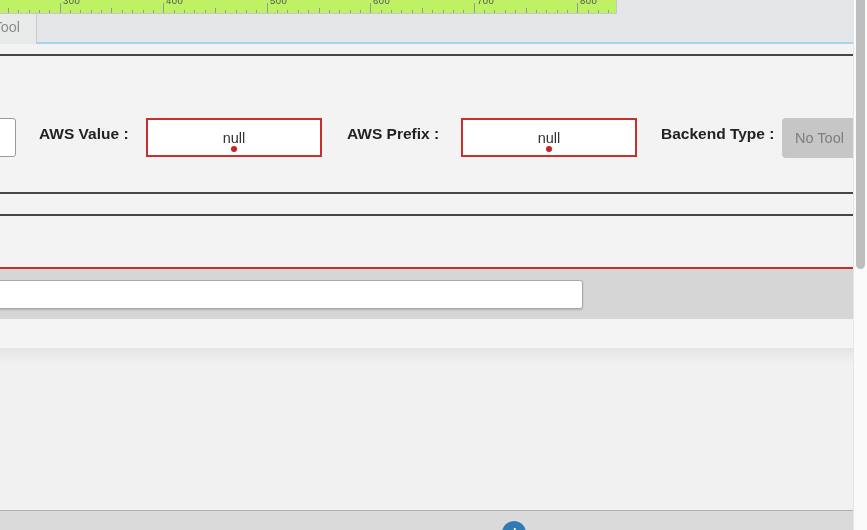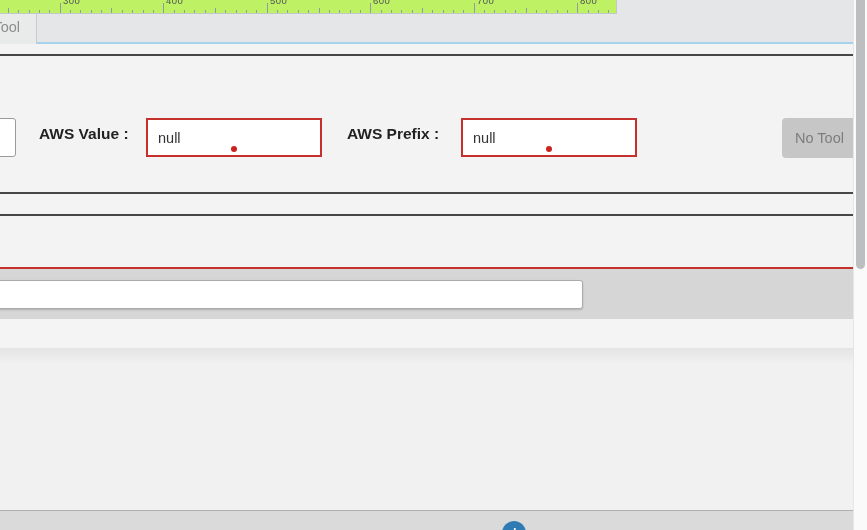--- a/index.html
+++ b/index.html
@@ -38,21 +38,21 @@
   .form-row { position: absolute; left: 0; top: 66px; width: 853px; height: 48px; }
   .edge-input { position: absolute; left: -30px; top: 8px; width: 46px; height: 39px; background: #fff;
                 border: 1px solid #9a9a9a; border-radius: 3px; }
   .field-label { position: absolute; top: 0; height: 48px; display: flex; align-items: center;
                  font-weight: bold; font-size: 15.5px; color: #222; white-space: nowrap; }
   .lbl-prefix  { left: 39px; }
   .lbl-region  { left: 347px; }
   .lbl-backend { left: 661px; }
   .err-input { position: absolute; top: 8px; height: 39px; background: #fff; border: 2px solid #c5302c;
                font-size: 14.5px; color: #333; padding: 0 10px; outline: none;
-               font-family: "Liberation Sans", sans-serif; }
+               font-family: "Liberation Sans", sans-serif; text-align: center; }
   .inp-prefix { left: 146px; width: 176px; }
   .inp-region { left: 461px; width: 176px; }
   .err-dot { position: absolute; width: 6px; height: 6px; border-radius: 50%; background: #cc2222; top: 36px; }
   .dot-prefix { left: 231px; }
   .dot-region { left: 546px; }
   .chip { position: absolute; left: 782px; top: 8px; width: 75px; height: 40px; background: #c6c6c6;
           border-radius: 4px; display: flex; align-items: center; justify-content: center;
           font-size: 14.5px; color: #7d7d7d; }
 
   
@@ -167,20 +167,21 @@
       <div class="edge-input"></div>
 
       <div class="field-label lbl-prefix">AWS Value :</div>
       <input class="err-input inp-prefix" type="text" value="null" style="">
       <div class="err-dot dot-prefix"></div>
 
       <div class="field-label lbl-region">AWS Prefix :</div>
       <input class="err-input inp-region" type="text" value="null" style="">
       <div class="err-dot dot-region"></div>
 
+      <div class="field-label lbl-backend">Backend Type :</div>
       <div class="chip">
         <span>No Tool</span>
       </div>
     </div>
 
     <div class="hline l2"></div>
     <div class="hline l3"></div>
     <div class="redline"></div>
 
     <div class="gray-panel">

